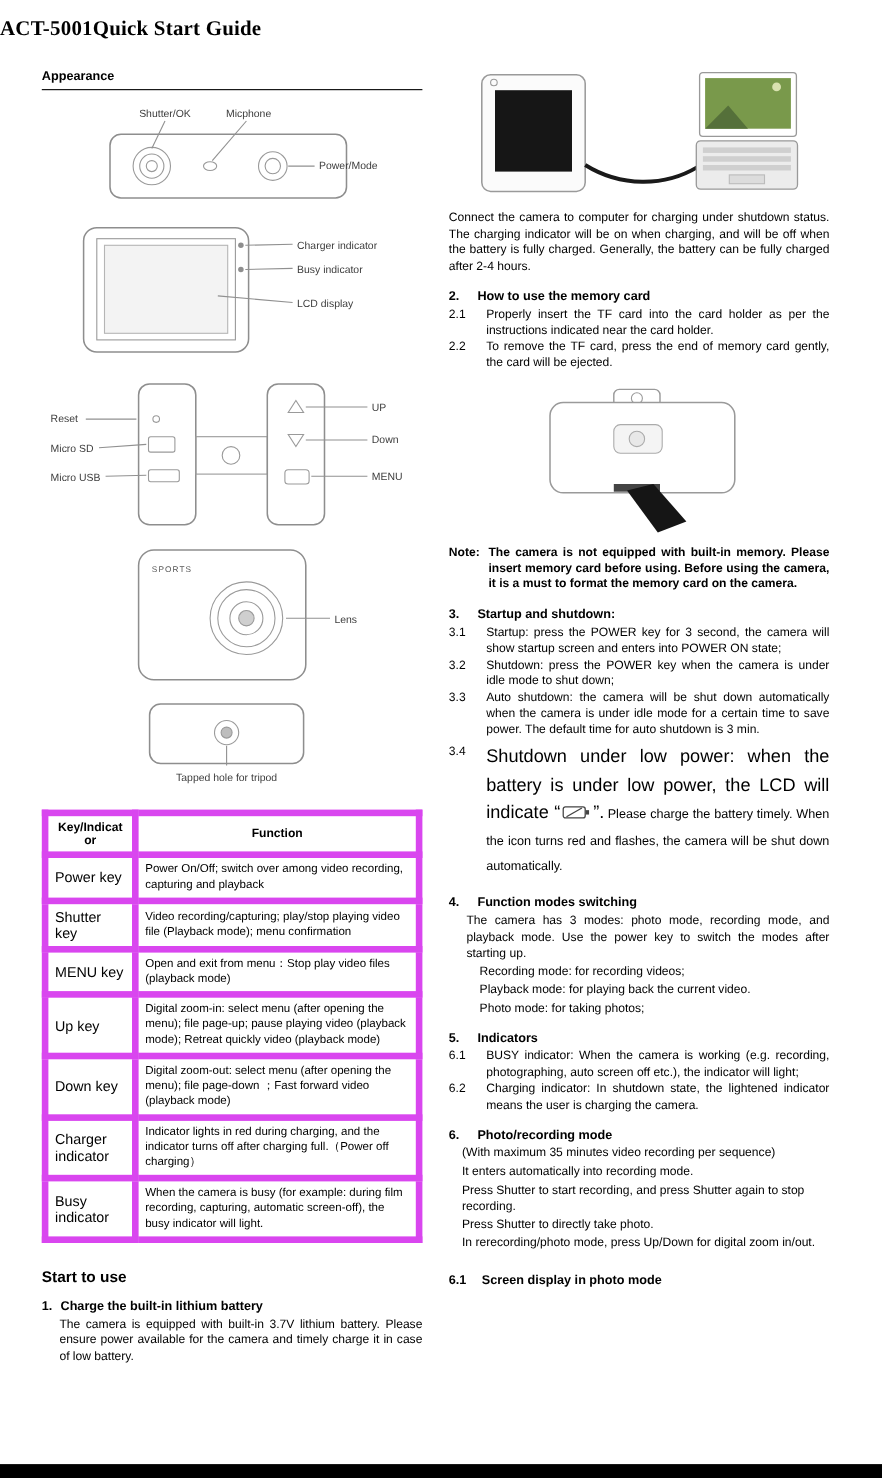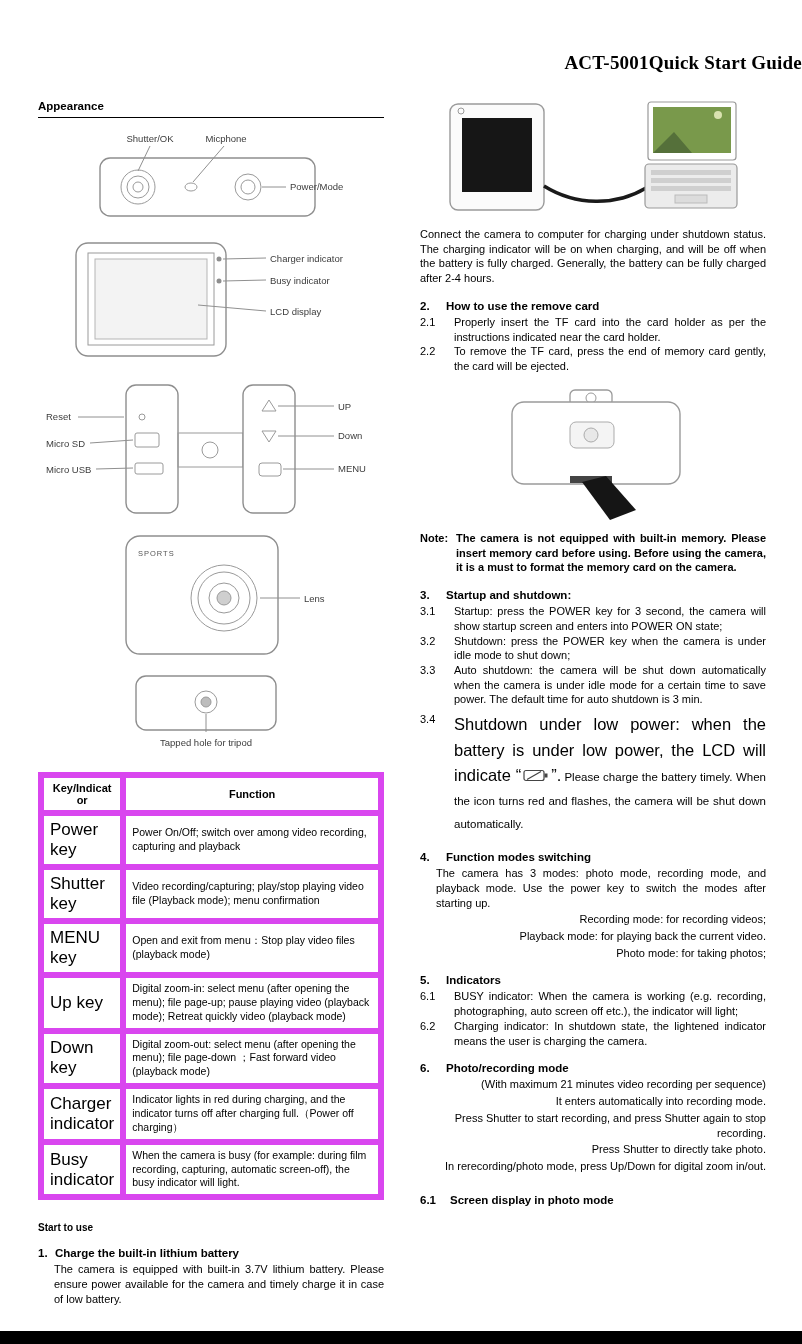--- a/index.html
+++ b/index.html
@@ -1,50 +1,50 @@
 <!DOCTYPE html>
 <html><head>
 <meta charset="utf-8">
 <style>
   * { margin:0; padding:0; box-sizing:border-box; }
   html,body { background:#fff; }
   .page { width:802px; height:1344px; position:relative; background:#fff; color:#000;
           font-family:"Liberation Sans", sans-serif; overflow:hidden; }
-  .title { text-align:right; font-family:"Liberation Serif", serif; font-size:19px;
-           font-weight:700; padding-top:32px; letter-spacing:.2px;margin-top:20px; }
-  .columns { display:flex; margin:26px 38px 0; gap:36px; }
+  .title { text-align:left; font-family:"Liberation Serif", serif; font-size:19px;
+           font-weight:700; padding-top:16px; letter-spacing:.2px; }
+  .columns { display:flex; margin:26px 38px 0; gap:24px; }
   .col { width:346px; flex:none; }
 
   .appearance { font-size:11.5px; font-weight:700; margin-bottom:5px; }
   .rule { border-bottom:1.5px solid #000; margin-bottom:10px; }
 
   .diagram { display:block; margin:0 auto 5px; }
   .dlabel { font-size:9.5px; fill:#3c3c3c; font-family:"Liberation Sans", sans-serif; }
   .dbrand { font-size:7.5px; fill:#555; letter-spacing:1px; font-family:"Liberation Sans", sans-serif; }
   .dline { stroke:#909090; stroke-width:1; }
   .dshape { fill:#fff; stroke:#8e8e8e; stroke-width:1.4; }
   .dthin  { fill:none; stroke:#9a9a9a; stroke-width:1; }
 
   table.keys { border-collapse:collapse; width:100%; margin-top:16px; }
   table.keys th, table.keys td { border:6px solid #d946ef; padding:4px 6px; vertical-align:middle; }
   table.keys th { font-size:11px; text-align:center; }
   .h-key { width:82px; overflow-wrap:anywhere; }
-  td.c-key { width:82px; font-size:17px; }
+  td.c-key { width:82px; font-size:13px; }
   td.c-fn { font-size:10.5px; line-height:1.32; }
 
-  .start-heading { font-weight:700; font-size:10px; margin:22px 0 10px; }
+  .start-heading { font-weight:700; font-size:14px; margin:22px 0 10px; }
   .sec-heading { display:flex; font-weight:700; font-size:11.5px; margin:14px 0 3px; }
   .sec-num { width:26px; flex:none; }
   .sec-num-sm { width:17px; flex:none; }
   .sec-num-w { width:30px; flex:none; }
   .sec-title { flex:1; }
 
   .para { font-size:11px; line-height:1.34; text-align:justify; margin-bottom:2px; }
   .para.indent { padding-left:16px; }
-  .para.noj { text-align:right;margin-left:12px; }
+  .para.noj { text-align:left;margin-left:12px; }
 
   .item { display:flex; font-size:11px; line-height:1.34; }
   .item-num { width:34px; flex:none; }
   .item-text { flex:1; text-align:justify; }
   .note-block { font-weight:700; margin:0 0 2px; }
   .note-block .item-num { width:36px; }
 
   .item34 { margin-top:5px; }
   .big34 { font-size:16.5px; line-height:1.55; }
   .small34 { font-size:11.5px; line-height:2.05; margin-left:3px; }
@@ -221,21 +221,21 @@
           <rect x="231" y="78" width="80" height="5" fill="#cfcfcf"></rect>
           <rect x="231" y="86" width="80" height="5" fill="#cfcfcf"></rect>
           <rect x="255" y="95" width="32" height="8" fill="#dcdcdc" stroke="#bbb"></rect>
         </g>
       </svg>
 
       <p class="para">Connect the camera to computer for charging under shutdown status. The charging indicator will be on when charging, and will be off when the battery is fully charged. Generally, the battery can be fully charged after 2-4 hours.</p>
 
       <div class="sec-heading">
         <span class="sec-num">2.</span>
-        <span class="sec-title">How to use the remove card</span>
+        <span class="sec-title">How to use the memory card</span>
       </div>
       <div class="item">
         <span class="item-num">2.1</span>
         <span class="item-text">Properly insert the TF card into the card holder as per the instructions indicated near the card holder.</span>
       </div>
       <div class="item">
         <span class="item-num">2.2</span>
         <span class="item-text">To remove the TF card, press the end of memory card gently, the card will be ejected.</span>
       </div>
 
@@ -301,21 +301,21 @@
       </div>
       <div class="item">
         <span class="item-num">6.2</span>
         <span class="item-text">Charging indicator: In shutdown state, the lightened indicator means the user is charging the camera.</span>
       </div>
 
       <div class="sec-heading">
         <span class="sec-num">6.</span>
         <span class="sec-title">Photo/recording mode</span>
       </div>
-      <p class="para noj">(With maximum 21 minutes video recording per sequence)</p>
+      <p class="para noj">(With maximum 35 minutes video recording per sequence)</p>
       <p class="para noj">It enters automatically into recording mode.</p>
       <p class="para noj">Press Shutter to start recording, and press Shutter again to stop recording.</p>
       <p class="para noj">Press Shutter to directly take photo.</p>
       <p class="para noj">In rerecording/photo mode, press Up/Down for digital zoom in/out.</p>
 
       <div class="sec-heading" style="margin-top:20px">
         <span class="sec-num-w">6.1</span>
         <span class="sec-title">Screen display in photo mode</span>
       </div>
 

